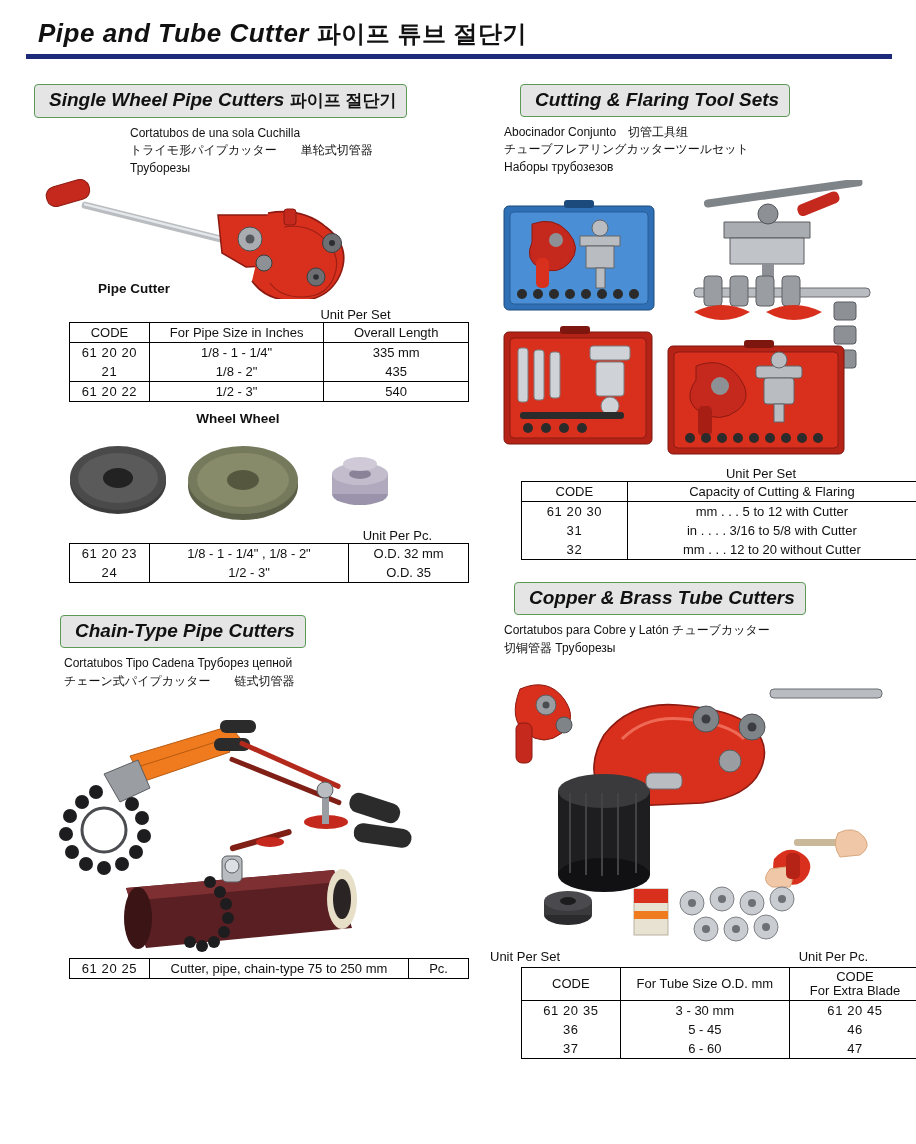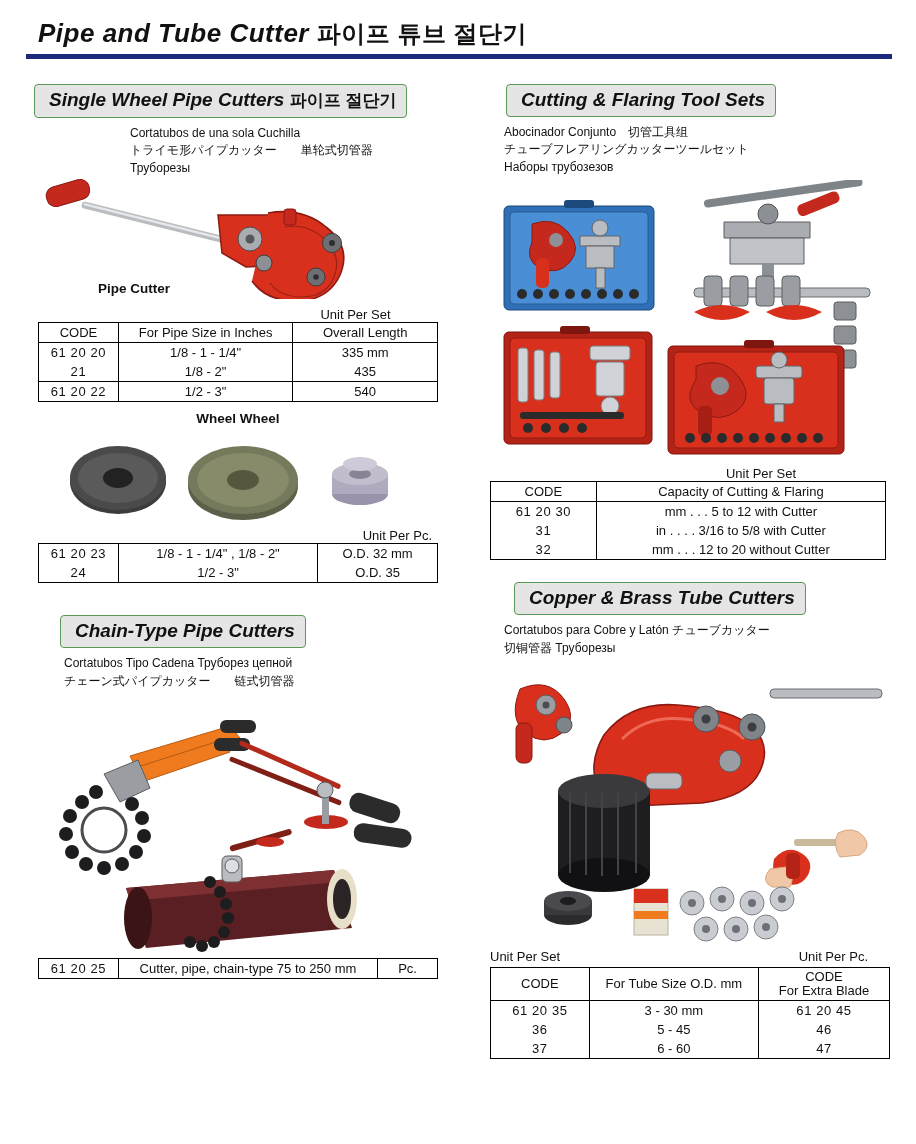--- a/index.html
+++ b/index.html
@@ -48,20 +48,21 @@
 
   
   .col-left  { position: absolute; left: 34px;  top: 84px;  width: 430px; }
   .col-right { position: absolute; left: 490px; top: 84px;  width: 400px; }
 
   
   table.spec {
     border-collapse: collapse;
     font-size: 13px;
     width: 100%;
+    margin-left: 31px;
   }
   table.spec td, table.spec th {
     border: 1px solid #000;
     padding: 1px 4px;
     text-align: center;
     font-weight: normal;
     height: 19px;
     line-height: 17px;
   }
   table.spec th { font-size: 13px; }
@@ -316,21 +317,21 @@
           </tr>
         </tbody>
       </table>
     </div>
   </div>
 </div>
 
 <div class="col-right">
 
   <div>
-    <div class="sect-title" style="margin-left:16px;">
+    <div class="sect-title" style="margin-left:30px;">
       <span>Cutting &amp; Flaring Tool Sets</span>
     </div>
     <div class="subnames" style="padding-left:14px;">
       <div>Abocinador Conjunto　切管工具组</div>
       <div>チューブフレアリングカッターツールセット</div>
       <div>Наборы трубозезов</div>
     </div>
 
     <div class="imgzone" style="height:290px;">
       <svg width="400" height="290" viewBox="0 0 400 290" style="position:absolute;left:8px;top:4px;">

